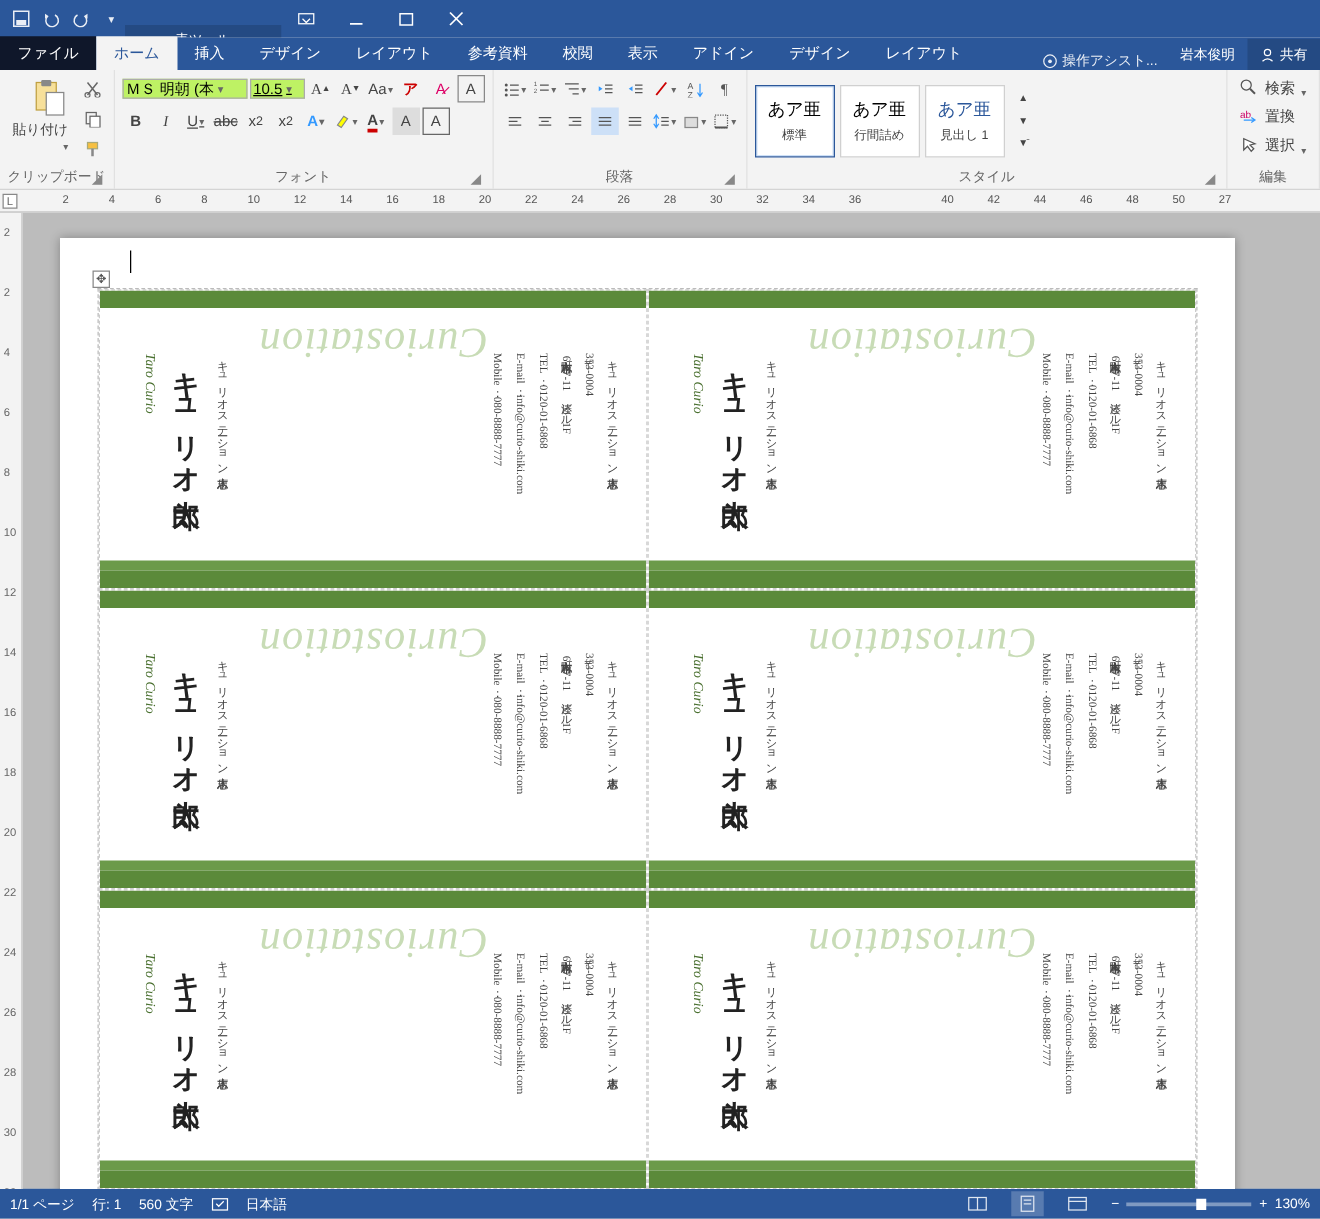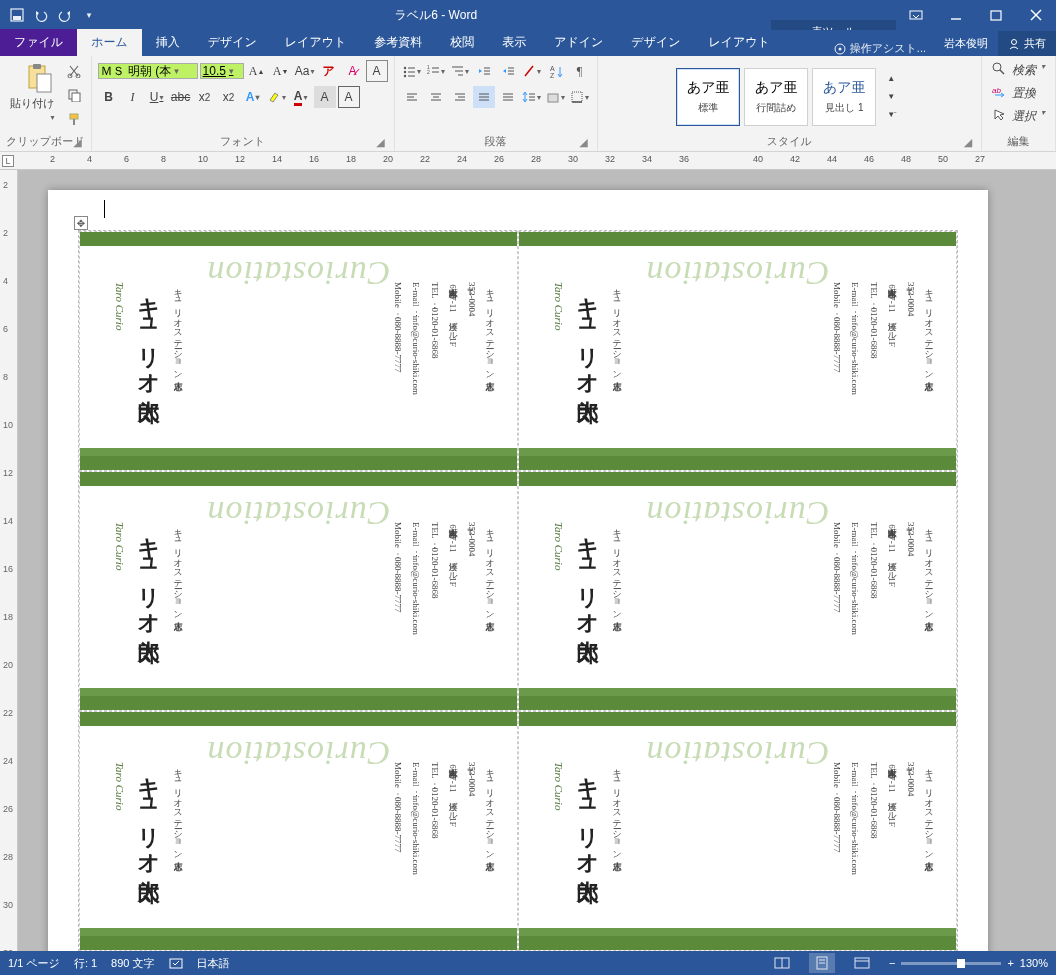--- a/index.html
+++ b/index.html
@@ -10,21 +10,21 @@
 .titlebar .qa { display: flex; gap: 2px; padding-left: 6px; }
 .titlebar .qa .ico { width: 22px; height: 22px; display: flex; align-items: center; justify-content: center; opacity: .9; }
 .titlebar .title-center { flex: 1; text-align: center; }
 .titlebar .tabletools { background: rgba(0,0,0,.15); padding: 4px 40px; font-size: 11px; margin-top: 33px; }
 .titlebar .winbtns { display: flex; }
 .titlebar .winbtns div { width: 40px; height: 30px; display: flex; align-items: center; justify-content: center; }
 
 
 .ribtabs { height: 26px; background: #2b579a; display: flex; align-items: flex-end; color: #fff; font-size: 12px; }
 .ribtabs .tab { padding: 5px 14px; cursor: pointer; }
-.ribtabs .tab.file { background: #4c1d95; }
+.ribtabs .tab.file { background: #0f172a; }
 .ribtabs .tab.active { background: #f3f3f3; color: #2b579a; }
 .ribtabs .spacer { flex: 1; }
 .ribtabs .tellme { display:flex; align-items:center; gap:4px; padding:0 8px; font-size:11px; opacity:.9;}
 .ribtabs .user { padding: 5px 10px; font-size: 11px; }
 .ribtabs .share { padding: 5px 10px; font-size: 11px; background: rgba(0,0,0,.15); display:flex; align-items:center; gap:4px;}
 
 
 .ribbon { height: 96px; background: #f3f3f3; border-bottom: 1px solid #d4d4d4; display: flex; }
 .group { border-right: 1px solid #e1e1e1; padding: 4px 6px 2px; display: flex; flex-direction: column; }
 .group .controls { flex: 1; display: flex; gap: 4px; align-items: flex-start; }
@@ -35,21 +35,21 @@
 .col { display: flex; flex-direction: column; gap: 2px; }
 .row { display: flex; gap: 2px; align-items: center; }
 .sbtn { width: 22px; height: 22px; display: flex; align-items: center; justify-content: center; font-size: 12px; border: 1px solid transparent; color:#444;}
 .combo { height: 16px; border: 1px solid #ababab; background: #bef264; font-size: 12px; padding: 0 2px; display:flex; align-items:center; gap:2px;}
 .combo .dd { color:#666; font-size:9px; }
 .dd { font-size: 8px; color: #666; padding-left:1px;}
 .stylebox { width: 64px; height: 58px; border: 1px solid #d0d0d0; background: #fff; display: flex; flex-direction: column; align-items: center; justify-content: center; font-size: 10px; gap:4px;}
 .stylebox.sel { border: 1px solid #2b579a; box-shadow: inset 0 0 0 1px #cde0f7; }
 .stylebox .prev { font-size: 14px; font-family: "MS Mincho", serif; }
 .stylebox .lbl { color:#444; }
-.editgrp .row2 { display:flex; align-items:flex-start; gap:4px; font-size:12px; color:#444; padding:2px 4px;font-style:italic;}
+.editgrp .row2 { display:flex; align-items:flex-end; gap:4px; font-size:12px; color:#444; padding:2px 4px;}
 .editgrp .row2 .eico { width:16px; height:16px;}
 
 
 .workspace { flex: 1; display: flex; flex-direction: column; background: #bcbcbc; overflow:hidden;}
 .hruler { height: 18px; background: #f3f3f3; border-bottom: 1px solid #c8c8c8; display:flex; align-items:center; font-size:9px; color:#666; padding-left:36px; position:relative; overflow:hidden;}
 .hruler .tick { position:absolute; top:2px; font-size:9px; color:#555;}
 .docwrap { flex:1; display:flex; overflow:auto;}
 .vruler { width:18px; background:#f3f3f3; border-right:1px solid #c8c8c8; position:relative; font-size:9px; color:#666;}
 .vruler .vt { position:absolute; left:3px; font-size:9px;}
 .paper { background:#fff; margin:20px 20px 20px 30px; box-shadow:0 0 8px rgba(0,0,0,.3); width:940px; min-height:1200px; padding:40px 30px; position:relative;}
@@ -99,21 +99,20 @@
         </svg>
       </div>
     <div class="ico">
         <svg width="14" height="14">
           <path d="M4 4 A5 5 0 1 0 10 5" fill="none" stroke="#fff" stroke-width="1.2"></path>
           <path d="M12 3 L9 5 L12 7 Z" fill="#fff"></path>
         </svg>
       </div>
     <div class="ico" style="font-size:9px;color:#fff;">▾</div>
   </div>
-  <div class="title-center">ラベル6 - Word</div>
   <div class="tabletools">表ツール</div>
   <div class="winbtns">
     <div>
         <svg width="14" height="10">
           <rect x="1" y="1" width="12" height="8" fill="none" stroke="#fff"></rect>
           <path d="M4 5 L7 8 L10 5" fill="none" stroke="#fff"></path>
         </svg>
       </div>
     <div>
         <svg width="12" height="12">
@@ -372,21 +371,21 @@
               </svg>
               <span class="dd">▾</span>
             </div>
         </div>
       </div>
     </div>
     <div class="glabel"><span>段落</span><span class="dl">◢</span></div>
   </div>
 
   <div class="group" style="flex:1;">
-    <div class="controls" style="align-items:center;justify-content:center;">
+    <div class="controls" style="align-items:center;">
       <div class="stylebox sel">
           <div class="prev">あア亜</div>
           <div class="lbl">標準</div>
         </div>
       <div class="stylebox">
           <div class="prev">あア亜</div>
           <div class="lbl">行間詰め</div>
         </div>
       <div class="stylebox">
           <div class="prev" style="color:#2b579a;">あア亜</div>
@@ -649,21 +648,21 @@
             </div>
           </div>
         </div>
     </div>
   </div>
 </div>
 
 <div class="statusbar">
   <span>1/1 ページ</span>
   <span>行: 1</span>
-  <span>890 文字</span>
+  <span>560 文字</span>
   <span>
       <svg width="14" height="14">
         <rect x="1" y="3" width="12" height="9" fill="none" stroke="#fff"></rect>
         <path d="M4 7 L6 9 L10 5" fill="none" stroke="#fff"></path>
       </svg>
     </span>
   <span>日本語</span>
   <div class="spacer"></div>
   <div class="vbtn">
       <svg width="16" height="14">

